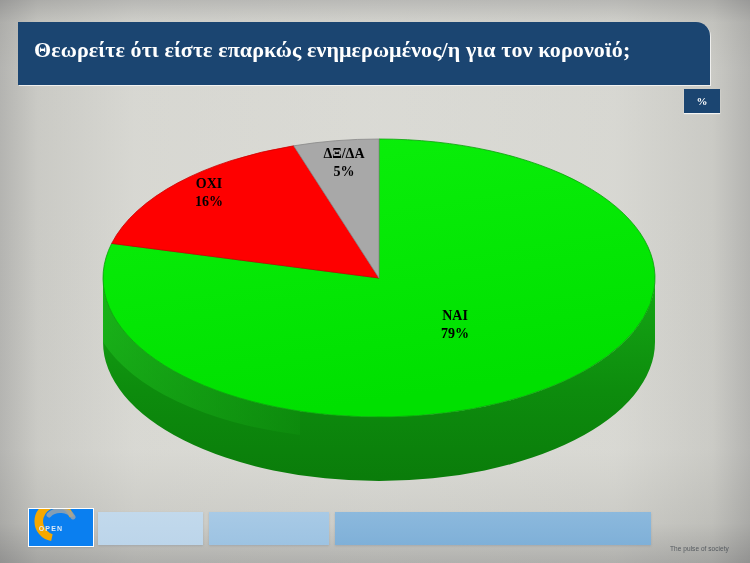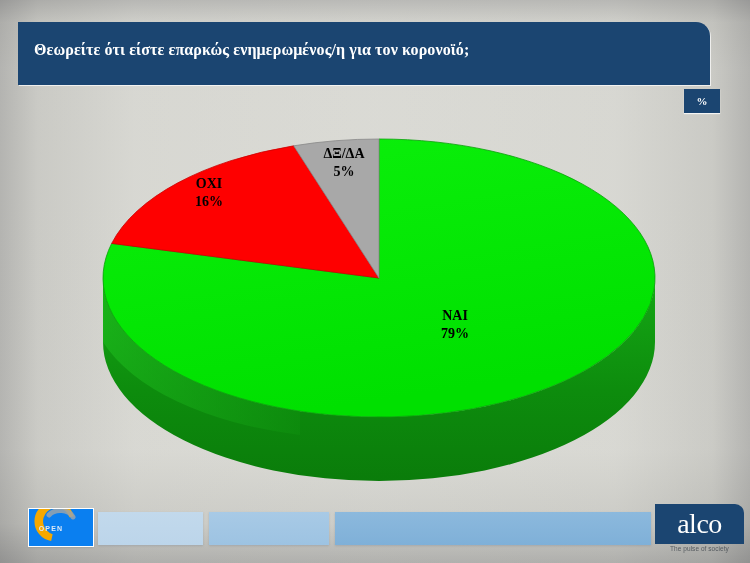--- a/index.html
+++ b/index.html
@@ -42,21 +42,21 @@
   }
   #title-text {
     position: absolute;
     left: 16px;
     top: 0;
     right: 10px;
     height: 56px;
     display: flex;
     align-items: center;
     color: #ffffff;
-    font-size: 16px;
+    font-size: 22px;
     font-weight: bold;
     letter-spacing: 0.1px;
     white-space: nowrap;
   }
 
   
   #pct-badge {
     position: absolute;
     left: 684px;
     top: 89px;
@@ -228,18 +228,15 @@
   </div>
 
   <div id="open-logo">
     <svg width="64" height="37" viewBox="0 0 64 37">
       <path d="M42 5 A 13.5 13.5 0 1 0 29 25 L 29 32 A 20 20 0 1 1 46 3 Z" fill="#f5a800" transform="translate(-4,1) rotate(12 32 18)"></path>
       <path d="M20 6 A 14 11 0 0 1 44 8" fill="none" stroke="#9aa3aa" stroke-width="5" stroke-linecap="round" opacity="0.85"></path>
       <text x="22" y="22" fill="#dfe9f5" font-family="Liberation Sans, sans-serif" font-size="7" font-weight="bold" letter-spacing="1.2" text-anchor="middle">OPEN</text>
     </svg>
   </div>
 
-  <div id="alco-logo">
-    <div id="alco-word">alco</div>
-  </div>
   <div id="alco-tagline">The pulse of society</div>
 
 </div>
 
 </body></html>

